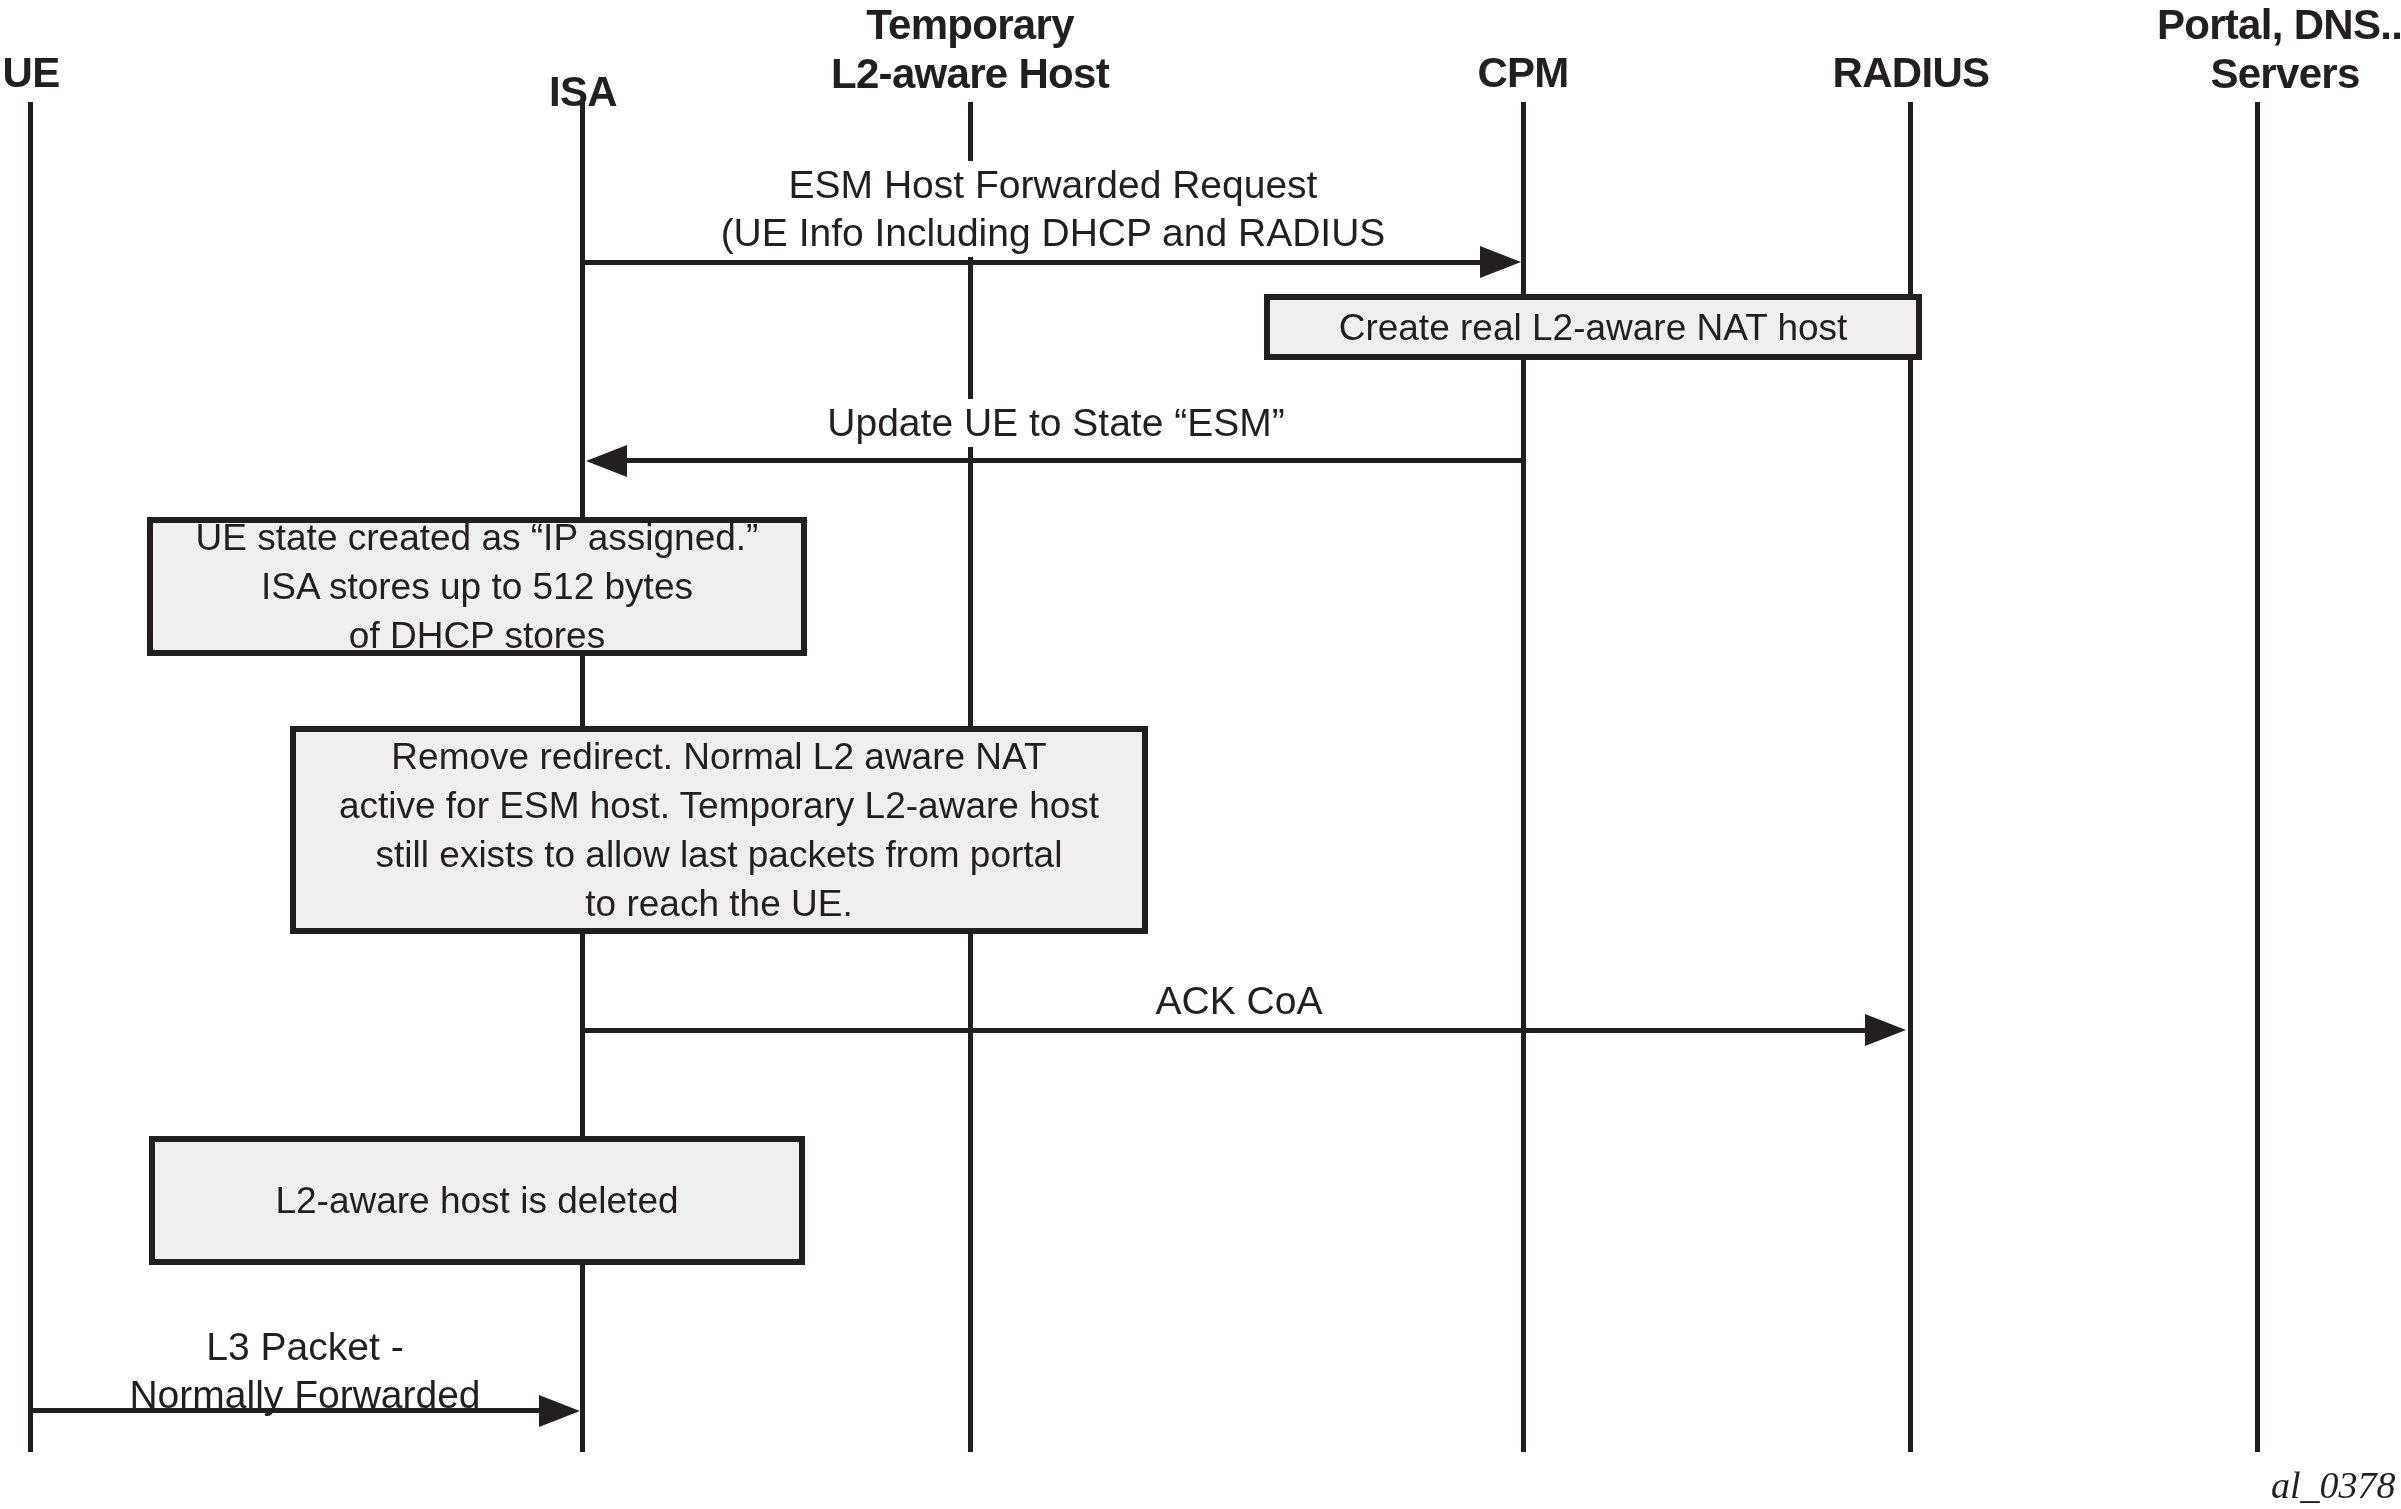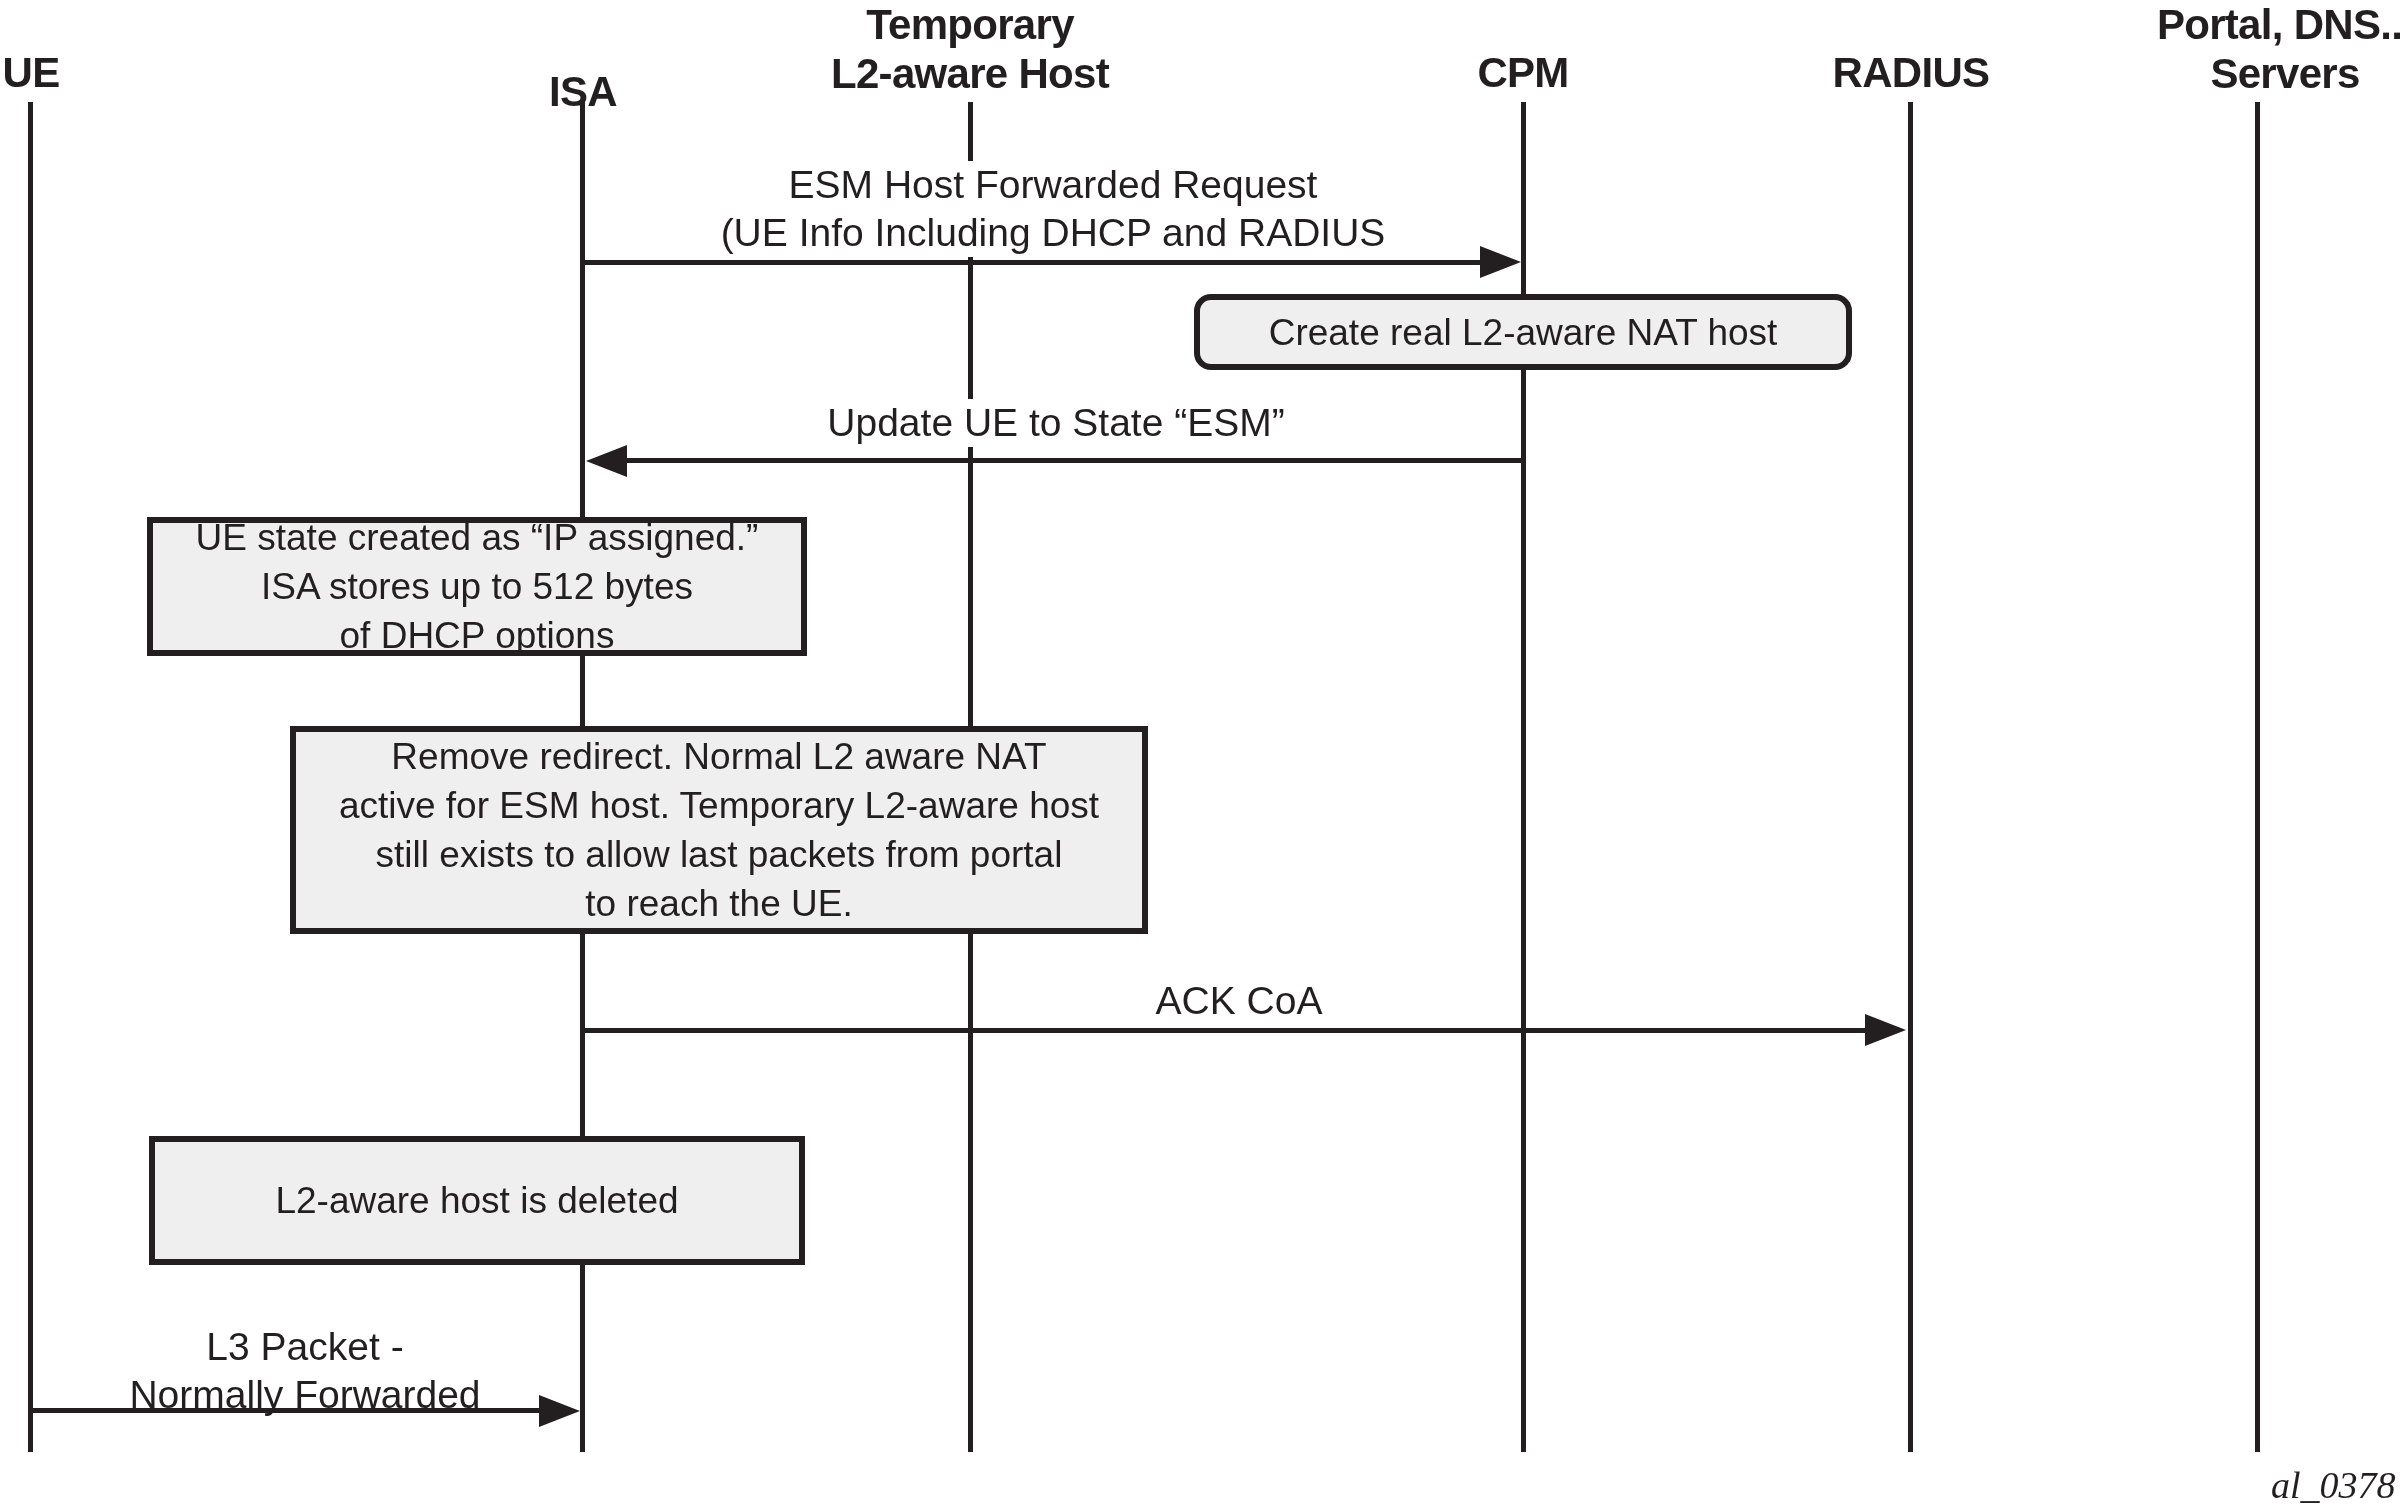--- a/index.html
+++ b/index.html
@@ -55,21 +55,21 @@
   #lbl-a2{left:1056px;top:399px;}
   #lbl-a3{left:1239px;top:977px;}
   #lbl-a4{left:305px;top:1323px;}
   
   .note{
     position:absolute;box-sizing:border-box;background:var(--note-fill);
     border:6.1px solid var(--ink);display:flex;flex-direction:column;justify-content:center;
     text-align:center;font-size:37px;line-height:49px;white-space:nowrap;
   }
   .note span{display:block;}
-  #note-create{left:1194px;top:294px;width:658px;height:76px;border-radius:17px;}
+  #note-create{left:1264px;top:294px;width:658px;height:66px;}
   #note-uestate{left:147px;top:517px;width:660px;height:139px;}
   #note-remove{left:290px;top:726px;width:858px;height:208px;}
   #note-after{left:149px;top:1136px;width:656px;height:129px;}
   
   #figure-label{
     position:absolute;right:5.4px;top:1464px;
     font-family:"Liberation Serif", serif;font-style:italic;font-size:38px;line-height:42px;margin-left:36px;
   }
 </style>
 </head>
@@ -118,21 +118,21 @@
 
   <div class="msg-label" id="lbl-a2">
     <span>Update UE to State “ESM”</span>
   </div>
   <div class="msg-line" id="a2-line"></div>
   <div class="arrowhead left" id="a2-head"></div>
 
   <div class="note" id="note-uestate">
     <span>UE state created as “IP assigned.”</span>
     <span>ISA stores up to 512 bytes</span>
-    <span>of DHCP options</span>
+    <span>of DHCP stores</span>
   </div>
 
   <div class="note" id="note-remove">
     <span>Remove redirect. Normal L2 aware NAT</span>
     <span>active for ESM host. Temporary L2-aware host</span>
     <span>still exists to allow last packets from portal</span>
     <span>to reach the UE.</span>
   </div>
 
   <div class="msg-label" id="lbl-a3">

